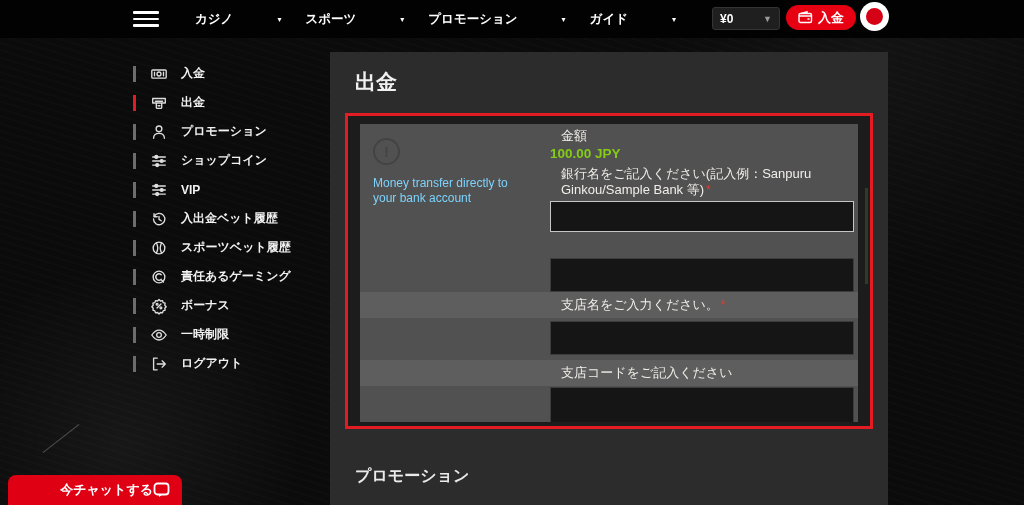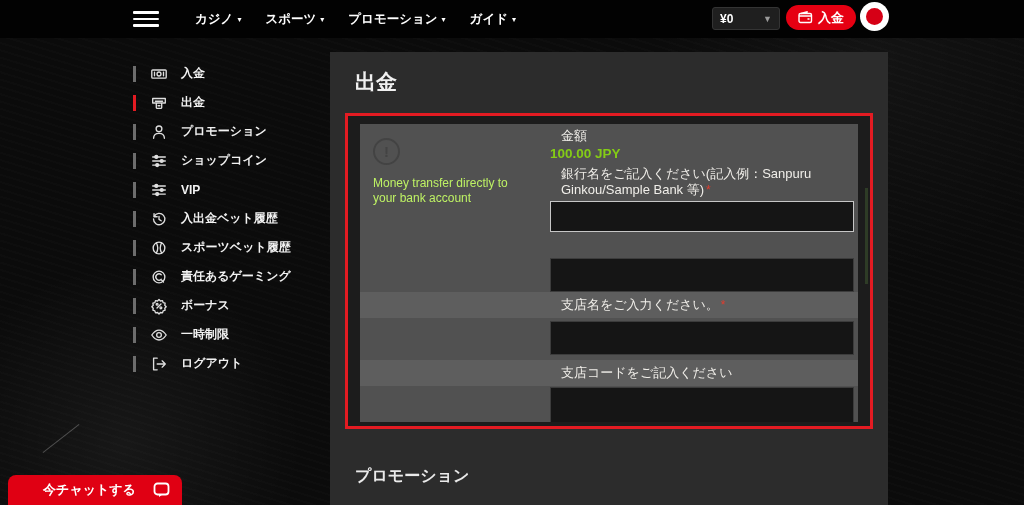--- a/index.html
+++ b/index.html
@@ -21,21 +21,21 @@
     background:rgba(255,255,255,.25); transform:rotate(-38deg); z-index:2; }
 
   
   .topbar { position:absolute; left:0; top:0; width:1024px; height:38px;
     background:#020202; display:flex; align-items:center; z-index:5; }
   .hamburger { margin-left:133px; width:26px; height:16px; display:flex;
     flex-direction:column; justify-content:space-between; cursor:pointer; }
   .hamburger span { display:block; height:2.6px; background:#fff; border-radius:1px; }
   .topnav { display:flex; align-items:center; margin-left:12px; }
   .topnav .nav-item { display:flex; align-items:center; color:#fff; font-size:12.5px;
-    font-weight:bold; margin-left:24px; cursor:pointer; white-space:nowrap; }
+    font-weight:bold; margin-left:24px; cursor:pointer; white-space:nowrap;gap:40px; }
   .caret { font-size:8px; margin-left:4px; color:#fff; }
   .logo { position:absolute; left:455px; top:3px; display:flex; align-items:center; cursor:pointer; }
   .logo-text { font-family:"DejaVu Serif","Liberation Serif",serif; font-weight:bold;
     font-size:27px; color:#fff; margin-left:6px; letter-spacing:.5px; }
   .balance { position:absolute; left:712px; top:7px; width:68px; height:23px;
     background:#1f1f1f; border:1px solid #343434; border-radius:3px; display:flex;
     align-items:center; padding:0 7px; cursor:pointer; }
   .balance-val { font-size:12px; font-weight:bold; color:#fff; flex:1; }
   .balance .chev { color:#9a9a9a; font-size:9px; }
   .deposit-btn { position:absolute; left:786px; top:5px; width:70px; height:25px;
@@ -74,21 +74,21 @@
   .form-panel { position:absolute; left:12px; top:8px; width:498px; height:298px;
     background:#515151; overflow:hidden; }
   .stripe { position:absolute; left:0; width:498px; height:26px; background:#5e5e5e; }
   .stripe.s1 { top:168px; } .stripe.s2 { top:236px; }
 
   .desc-col { position:absolute; left:0; top:0; width:190px; height:298px; z-index:2; }
   .info-icon { position:absolute; left:13px; top:14px; width:27px; height:27px;
     border:2px solid #434343; border-radius:50%; color:#434343; font-size:15px;
     font-weight:bold; display:flex; align-items:center; justify-content:center; }
   .desc-text { position:absolute; left:13px; top:52px; width:160px; font-size:12px;
-    line-height:15px; color:#bef264; }
+    line-height:15px; color:#7dd3fc; }
 
   .form-col { position:absolute; left:190px; top:0; width:304px; height:298px; z-index:2; }
   .flabel { position:absolute; left:11px; width:304px; font-size:13px; line-height:16px;
     color:#f0eee9; }
   .req { color:#e23d2e; font-size:12px; margin-left:2px; }
   .finput { position:absolute; left:0; width:304px; background:#151515;
     border:1px solid #3c3c3c; color:#eee; font-size:13px; padding:0 6px;
     font-family:inherit; }
   .amount-label { top:4px; font-weight:normal; }
   .amount-value { position:absolute; left:0; top:22px; font-size:13.5px;
@@ -96,21 +96,21 @@
   .lab-f0 { top:42px; } .inp-f0 { top:77px; height:31px; border:1px solid #c6c6c6; }
   .lab-f1 { top:115px; } .inp-f1 { top:134px; height:34px; }
   .lab-f2 { top:173px; } .inp-f2 { top:197px; height:34px; }
   .lab-f3 { top:241px; } .inp-f3 { top:263px; height:40px; }
 
   
   .chat-btn { position:absolute; left:8px; top:475px; width:174px; height:30px;
     background:#e00013; border:none; border-radius:8px 8px 0 0; color:#fff;
     display:flex; align-items:center; padding:0 12px 0 18px; cursor:pointer;
     font-family:inherit; z-index:6; }
-  .chat-label { font-size:13px; font-weight:bold; flex:1; text-align:center; }
+  .chat-label { font-size:13px; font-weight:bold; flex:1; text-align:right; }
   .icon-svg { display:inline-flex; }
 </style>
 </head>
 <body>
 
 <div class="scratch"></div>
 
 <header class="topbar">
   <div class="hamburger">
     <span></span>

